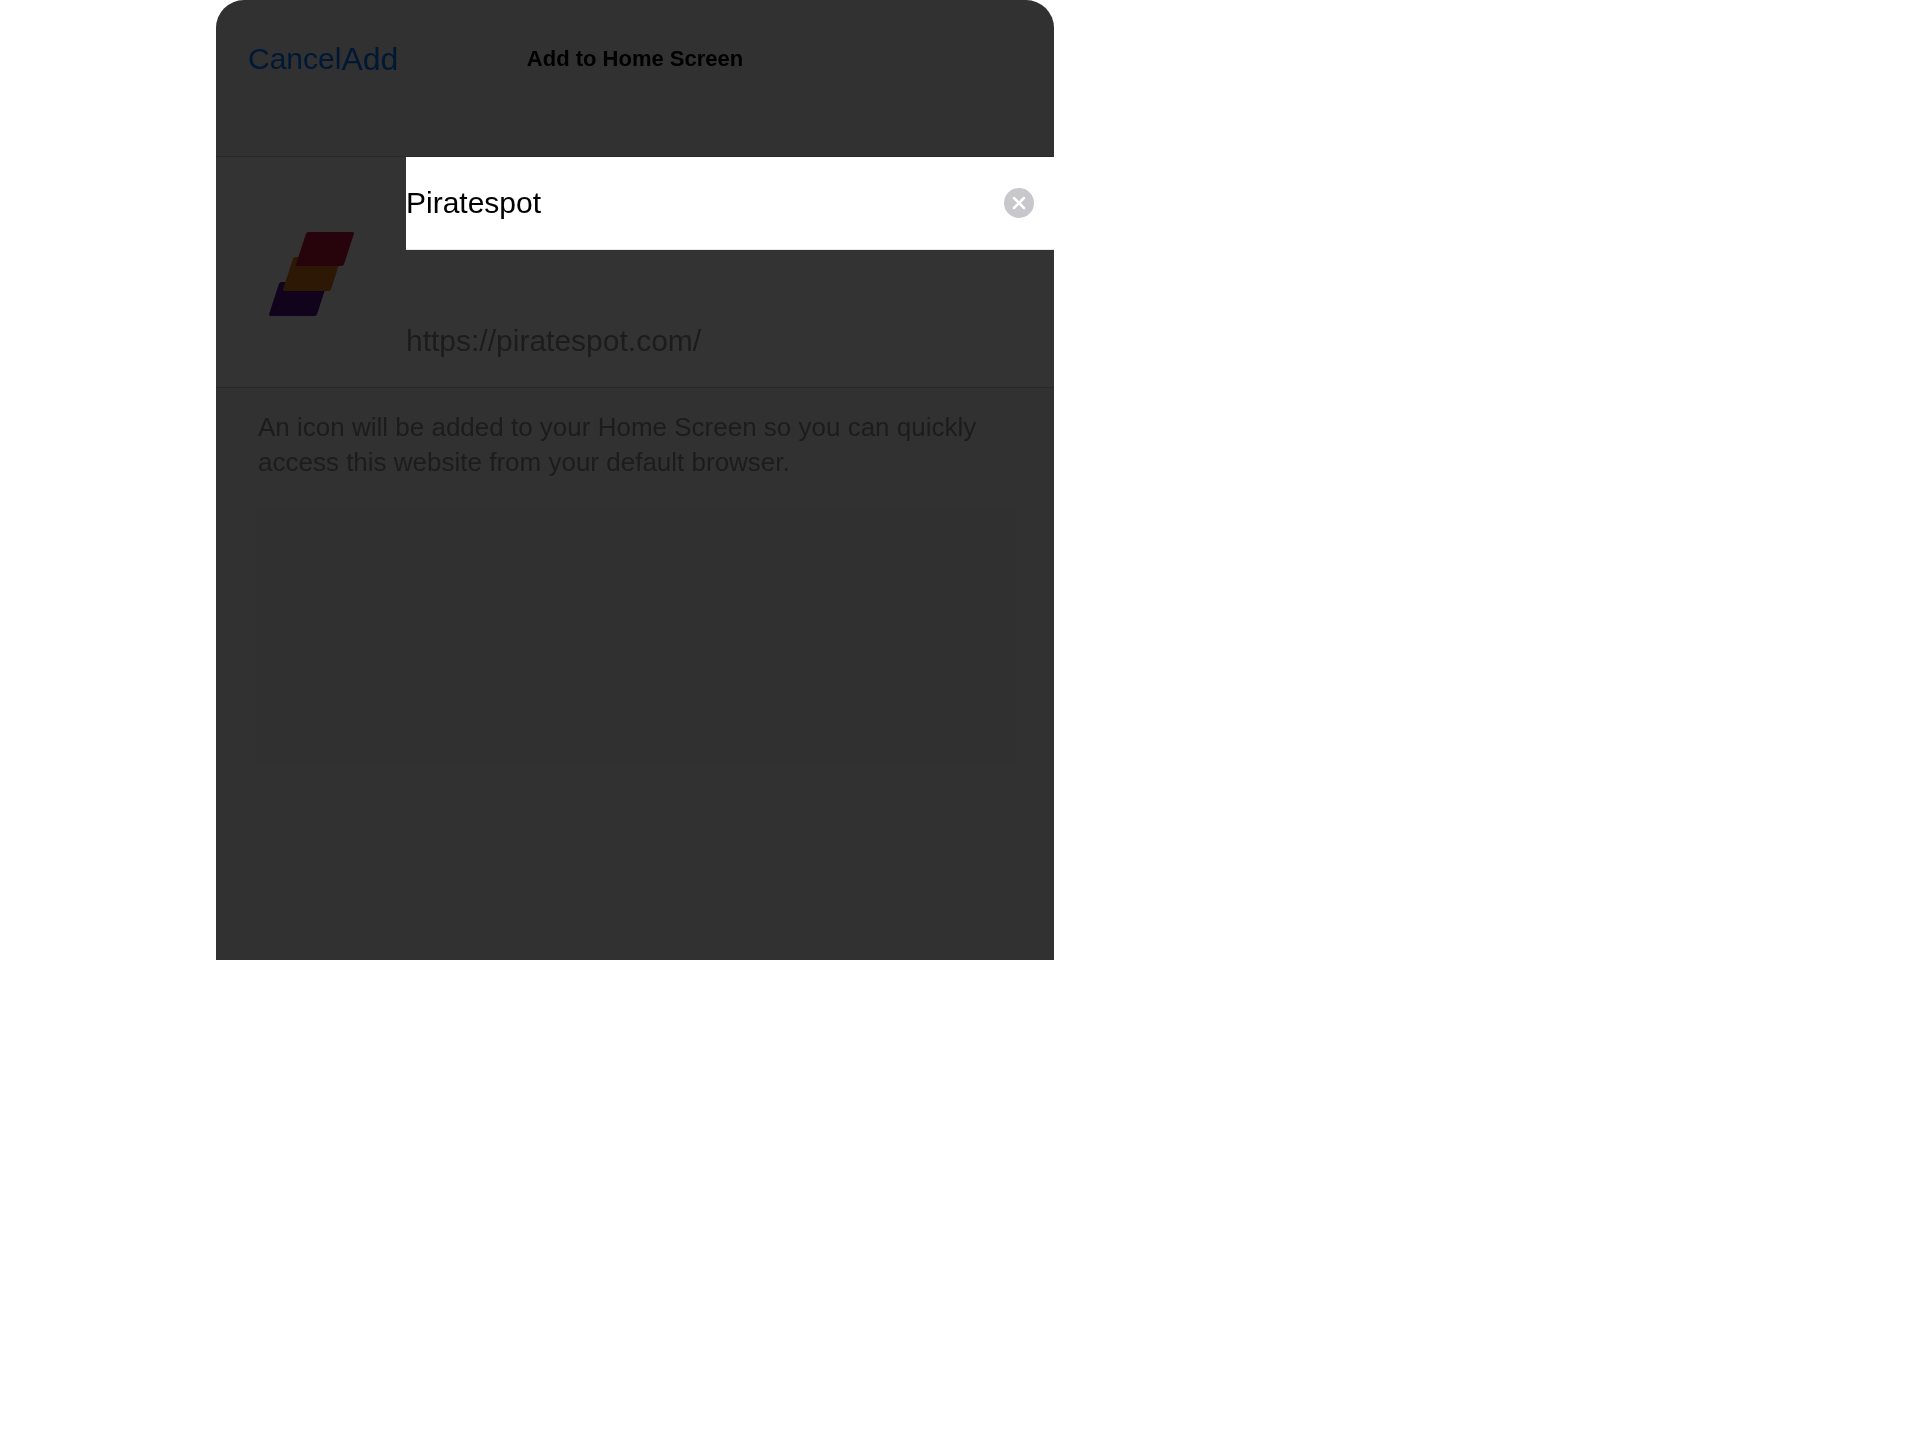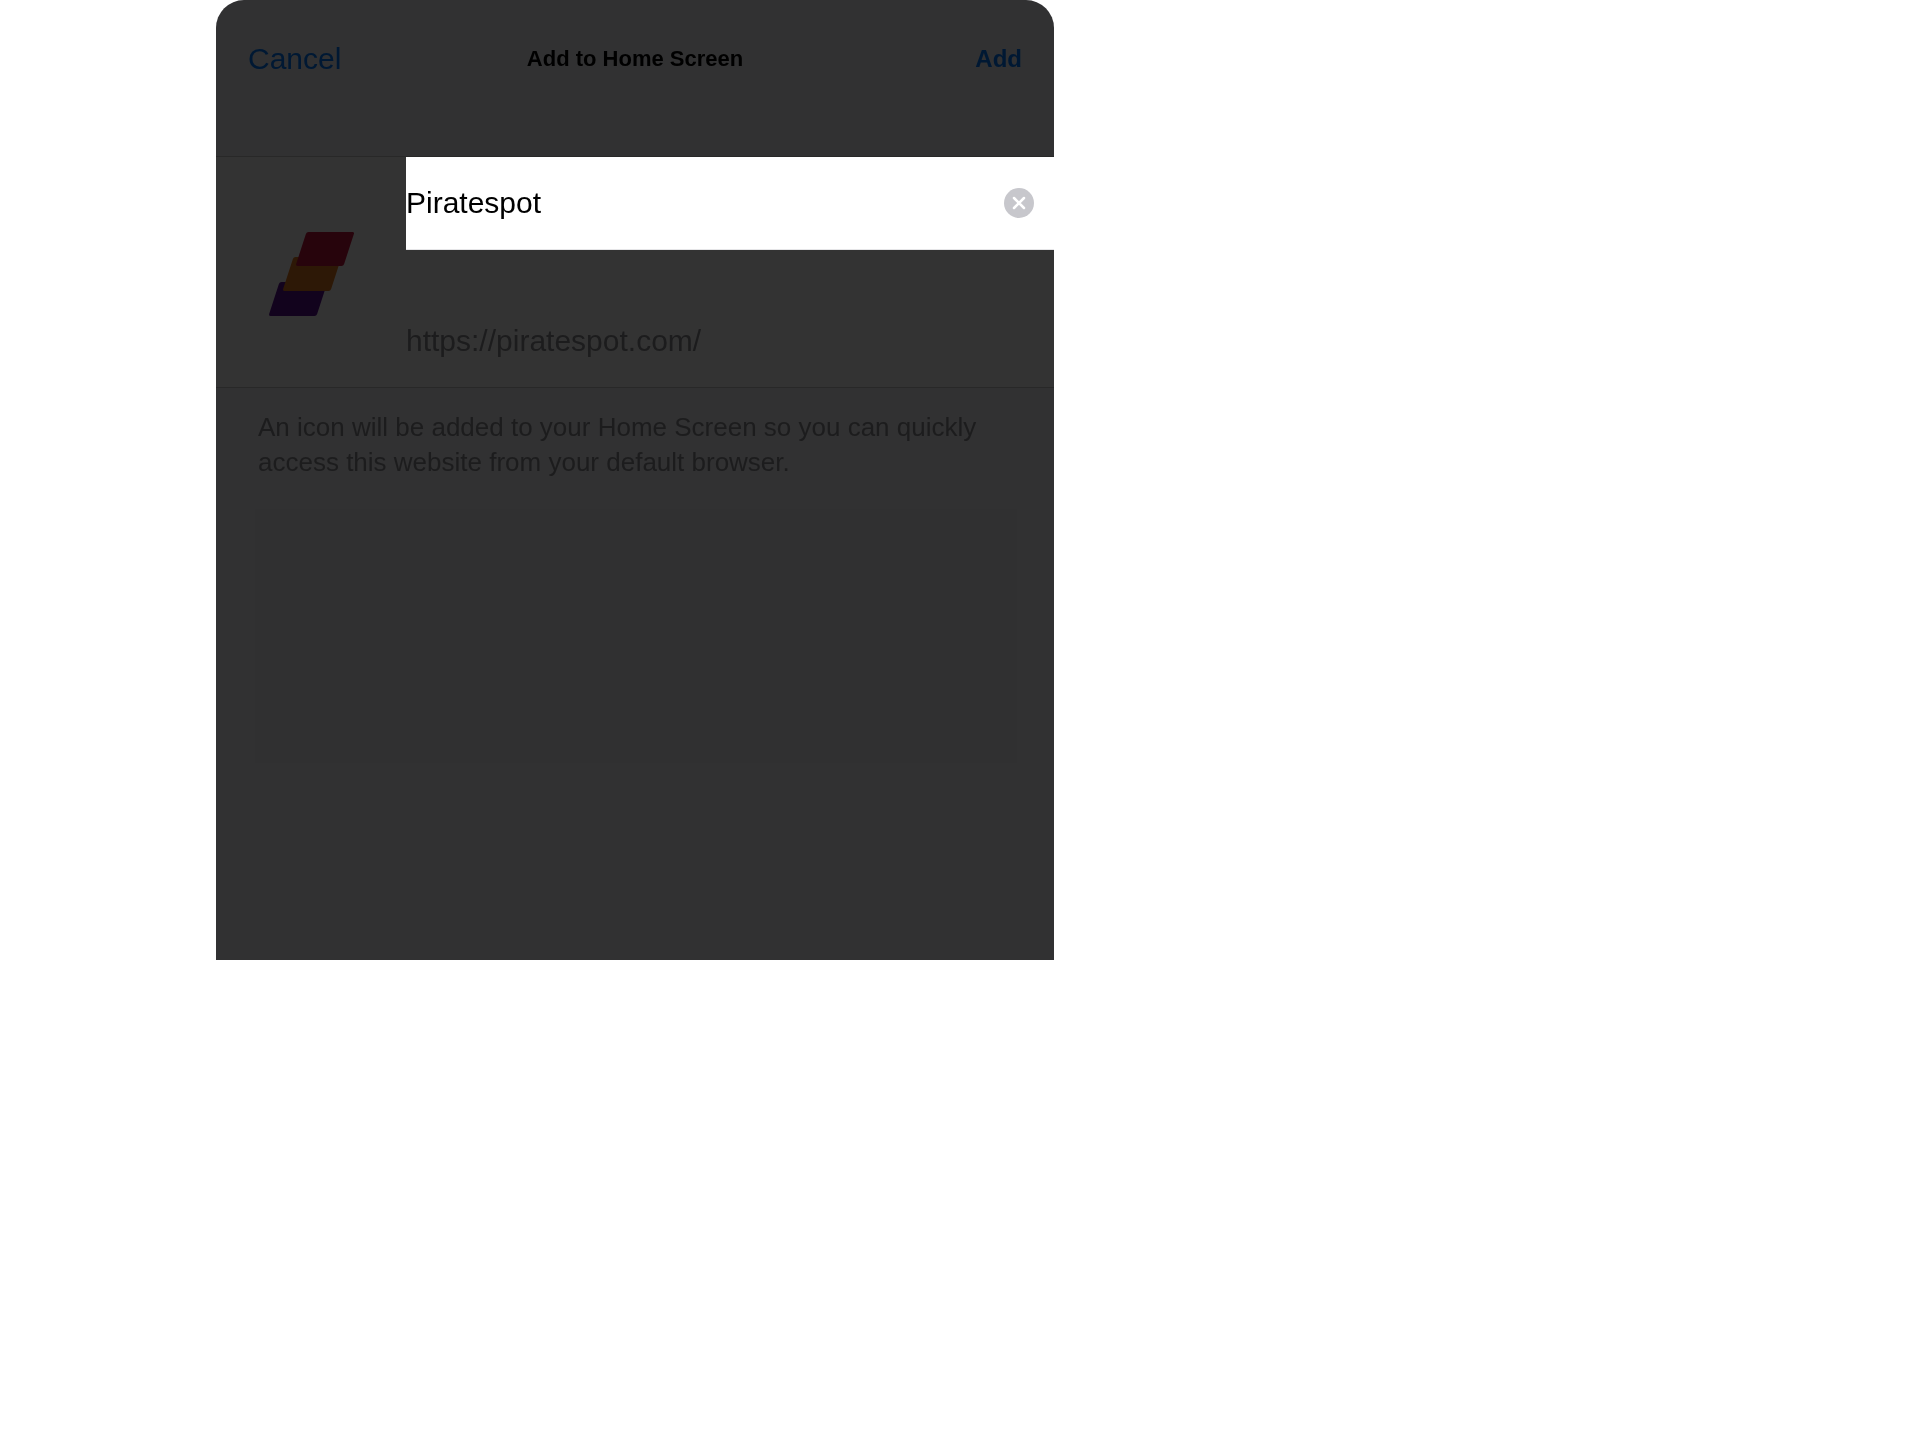--- a/index.html
+++ b/index.html
@@ -26,21 +26,20 @@
     }
     .overlay {
       position: absolute;
       inset: 0;
       background: rgba(0,0,0,0.80);
       pointer-events: none;
     }
     .header {
       display: flex;
       align-items: center;
-      justify-content: space-between;
       height: 118px;
       padding: 16px 32px;
     }
     .cancel-btn {
       color: #007aff;
       font-size: 30px;
       font-weight: 400;
       background: none;
       border: none;
       cursor: pointer;
@@ -48,22 +47,22 @@
     .title {
       color: #000000;
       font-size: 22px;
       font-weight: 600;
       position: absolute;
       left: 50%;
       transform: translateX(-50%);
     }
     .add-btn {
       color: #007aff;
-      font-size: 24px;
-      font-weight: 700;
+      font-size: 32px;
+      font-weight: 400;
       background: none;
       border: none;
       cursor: pointer;
     }
     .content-section {
       border-top: 1px solid #c6c6c8;
       border-bottom: 1px solid #c6c6c8;
       background: #ffffff;
       margin-top: 38px;
       display: flex;

